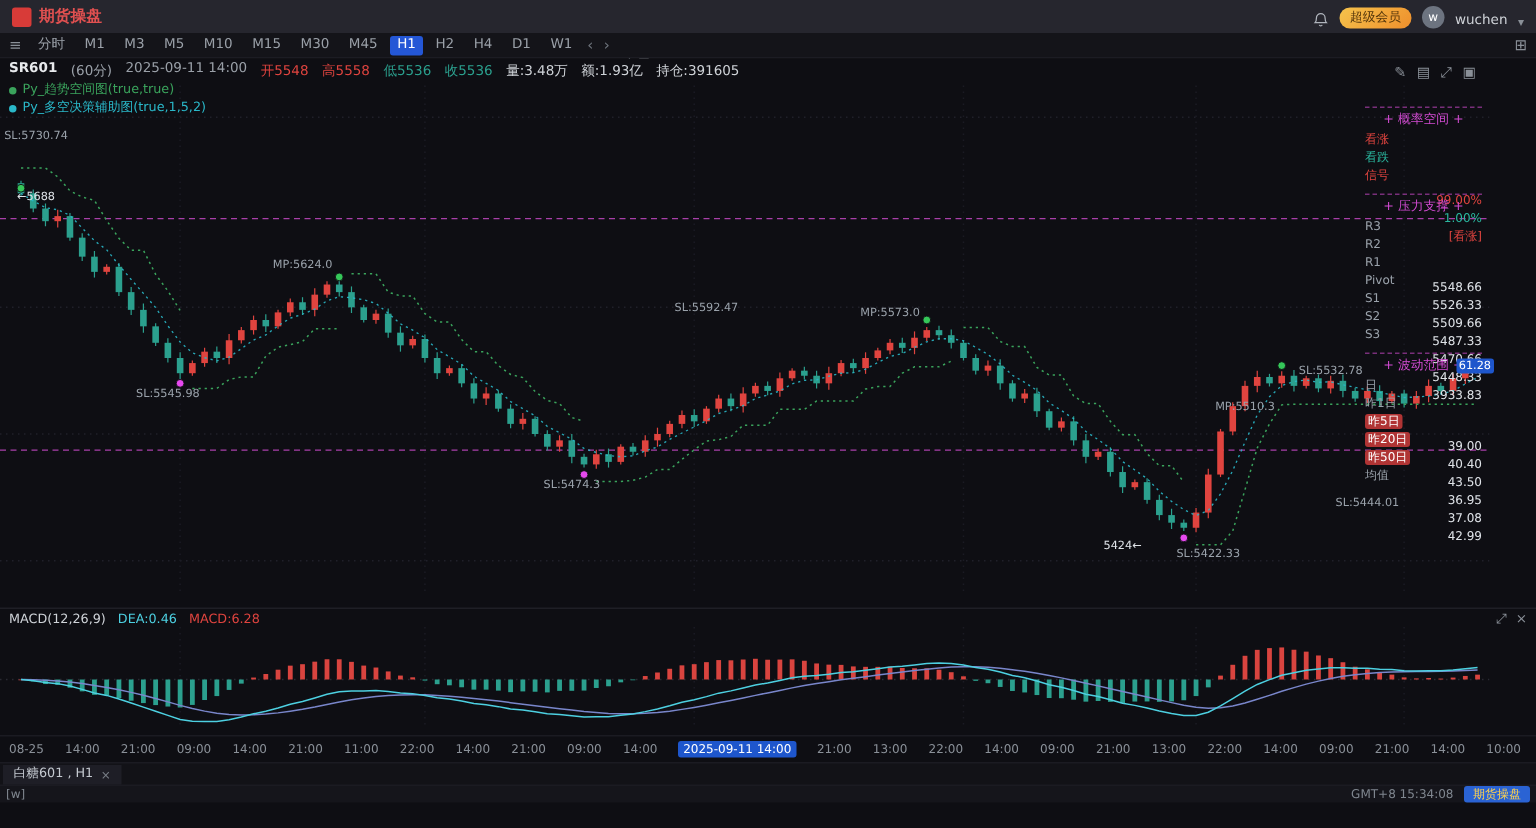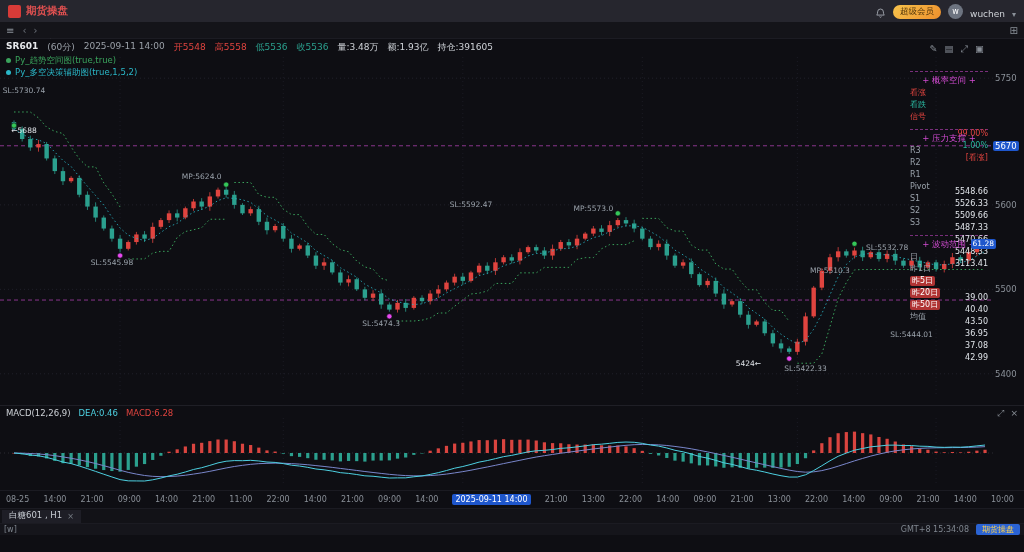--- a/index.html
+++ b/index.html
@@ -90,20 +90,35 @@
       <span class="member-badge">超级会员</span>
       <span class="avatar">w</span>
       <span class="username">wuchen</span>
       <span class="caret">▾</span>
     </div>
   </header>
 
 
   <div class="tfbar">
     <span class="tficon">≡</span>
+    <span id="tf-list" style="display:flex;gap:3px;">
+        <span class="tf">分时</span>
+        <span class="tf">M1</span>
+        <span class="tf">M3</span>
+        <span class="tf">M5</span>
+        <span class="tf">M10</span>
+        <span class="tf">M15</span>
+        <span class="tf">M30</span>
+        <span class="tf">M45</span>
+        <span class="tf active">H1</span>
+        <span class="tf">H2</span>
+        <span class="tf">H4</span>
+        <span class="tf">D1</span>
+        <span class="tf">W1</span>
+      </span>
     <span class="tfarrow">‹</span>
     <span class="tfarrow">›</span>
     <span class="tfmulti">多屏</span>
     <span class="tfright">⊞</span>
   </div>
 
   <div class="chart-area">
     <svg id="main-chart" width="993" height="366">
         <g>
           <line x1="0" x2="993" y1="39.20207253886011" y2="39.20207253886011" stroke="#20202a" stroke-dasharray="1,3"></line>
@@ -459,21 +474,21 @@
           <div class="rp-row">
             <span class="rp-label">S1</span>
             <span class="rp-value">5470.66</span>
           </div>
           <div class="rp-row">
             <span class="rp-label">S2</span>
             <span class="rp-value">5448.33</span>
           </div>
           <div class="rp-row">
             <span class="rp-label">S3</span>
-            <span class="rp-value">3113.41</span>
+            <span class="rp-value">3933.83</span>
           </div>
         </div>
         <div class="rp-section">
           <div class="rp-header">+ 波动范围 +<span class="rp-badge">61.28</span></div>
           <div class="rp-row">
             <span class="rp-label">日</span>
             <span class="rp-value">39.00</span>
           </div>
           <div class="rp-row">
             <span class="rp-label">昨1日</span>
@@ -489,27 +504,20 @@
           </div>
           <div class="rp-row">
             <span class="rp-label hl">昨50日</span>
             <span class="rp-value">37.08</span>
           </div>
           <div class="rp-row">
             <span class="rp-label">均值</span>
             <span class="rp-value">42.99</span>
           </div>
         </div>
-      </div>
-    <div class="price-axis" id="price-axis">
-        <div class="pa-label" style="top: 34.2021px;">5750</div>
-        <div class="pa-label hl" style="top: 101.767px;">5670</div>
-        <div class="pa-label" style="top: 160.886px;">5600</div>
-        <div class="pa-label" style="top: 245.342px;">5500</div>
-        <div class="pa-label" style="top: 329.798px;">5400</div>
       </div>
   </div>
 
   <div class="macd-area">
     <svg id="macd-chart" width="993" height="84">
         <line x1="0" x2="993" y1="47" y2="47" stroke="#2a2a33" stroke-dasharray="1,3"></line>
         <line x1="120.08" x2="120.08" y1="12" y2="80" stroke="#1b1b24" stroke-dasharray="1,3"></line>
         <line x1="283.28000000000003" x2="283.28000000000003" y1="12" y2="80" stroke="#1b1b24" stroke-dasharray="1,3"></line>
         <line x1="462.8" x2="462.8" y1="12" y2="80" stroke="#1b1b24" stroke-dasharray="1,3"></line>
         <line x1="642.32" x2="642.32" y1="12" y2="80" stroke="#1b1b24" stroke-dasharray="1,3"></line>

